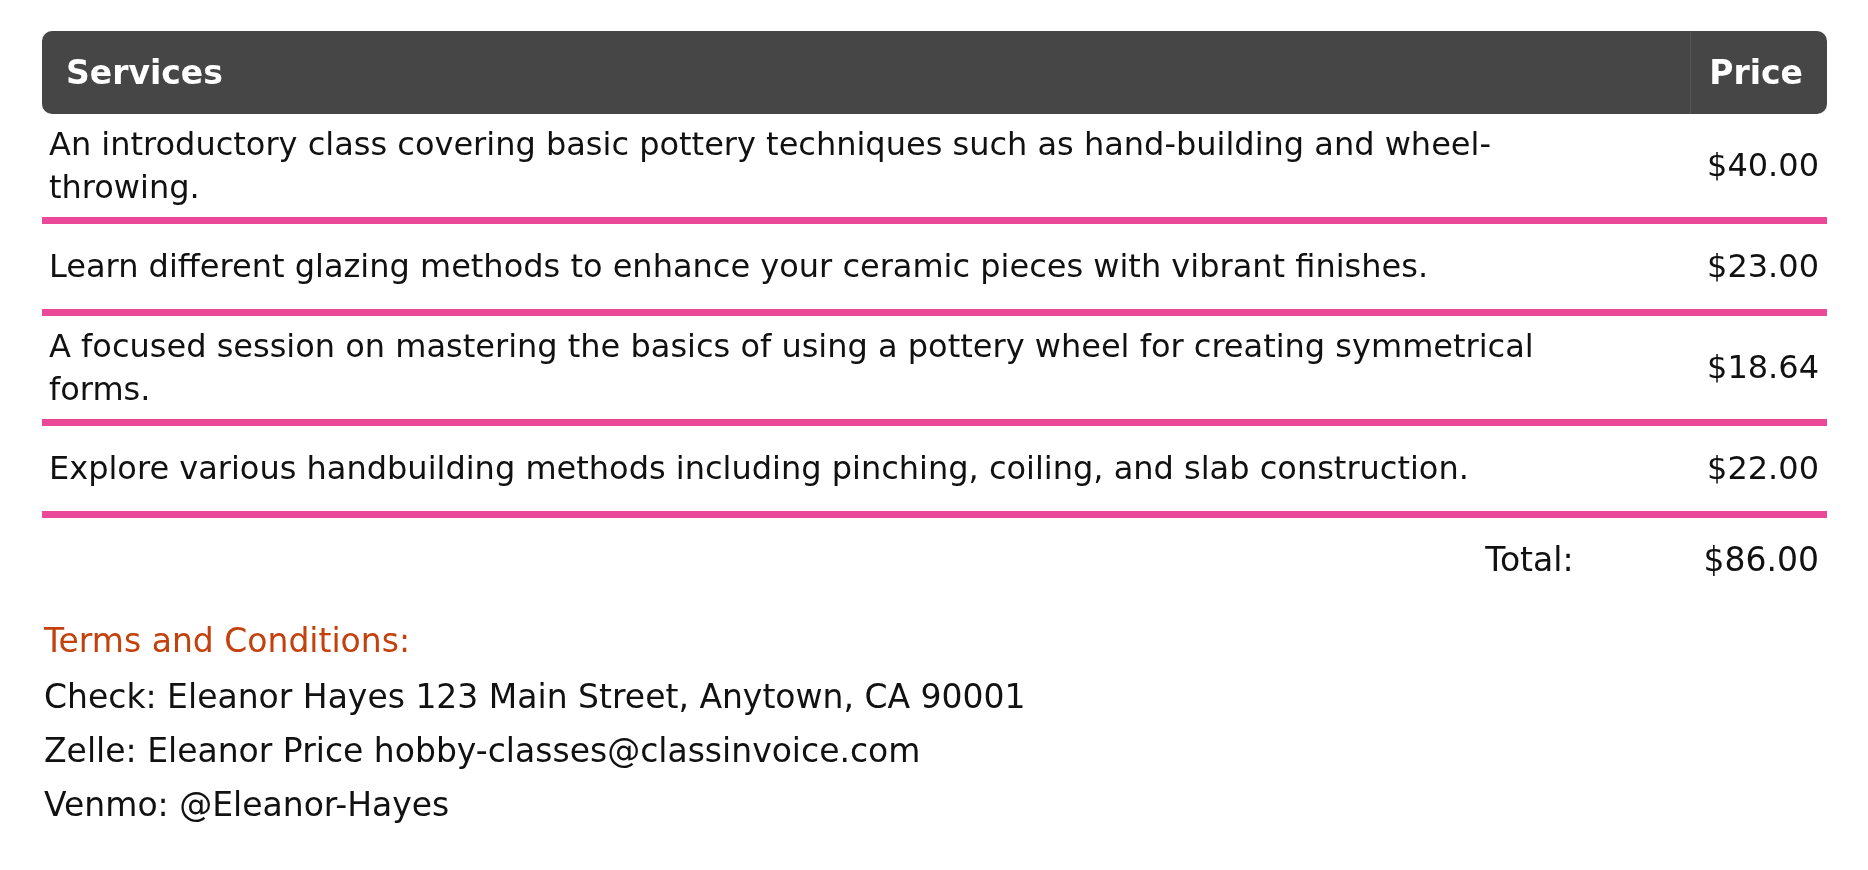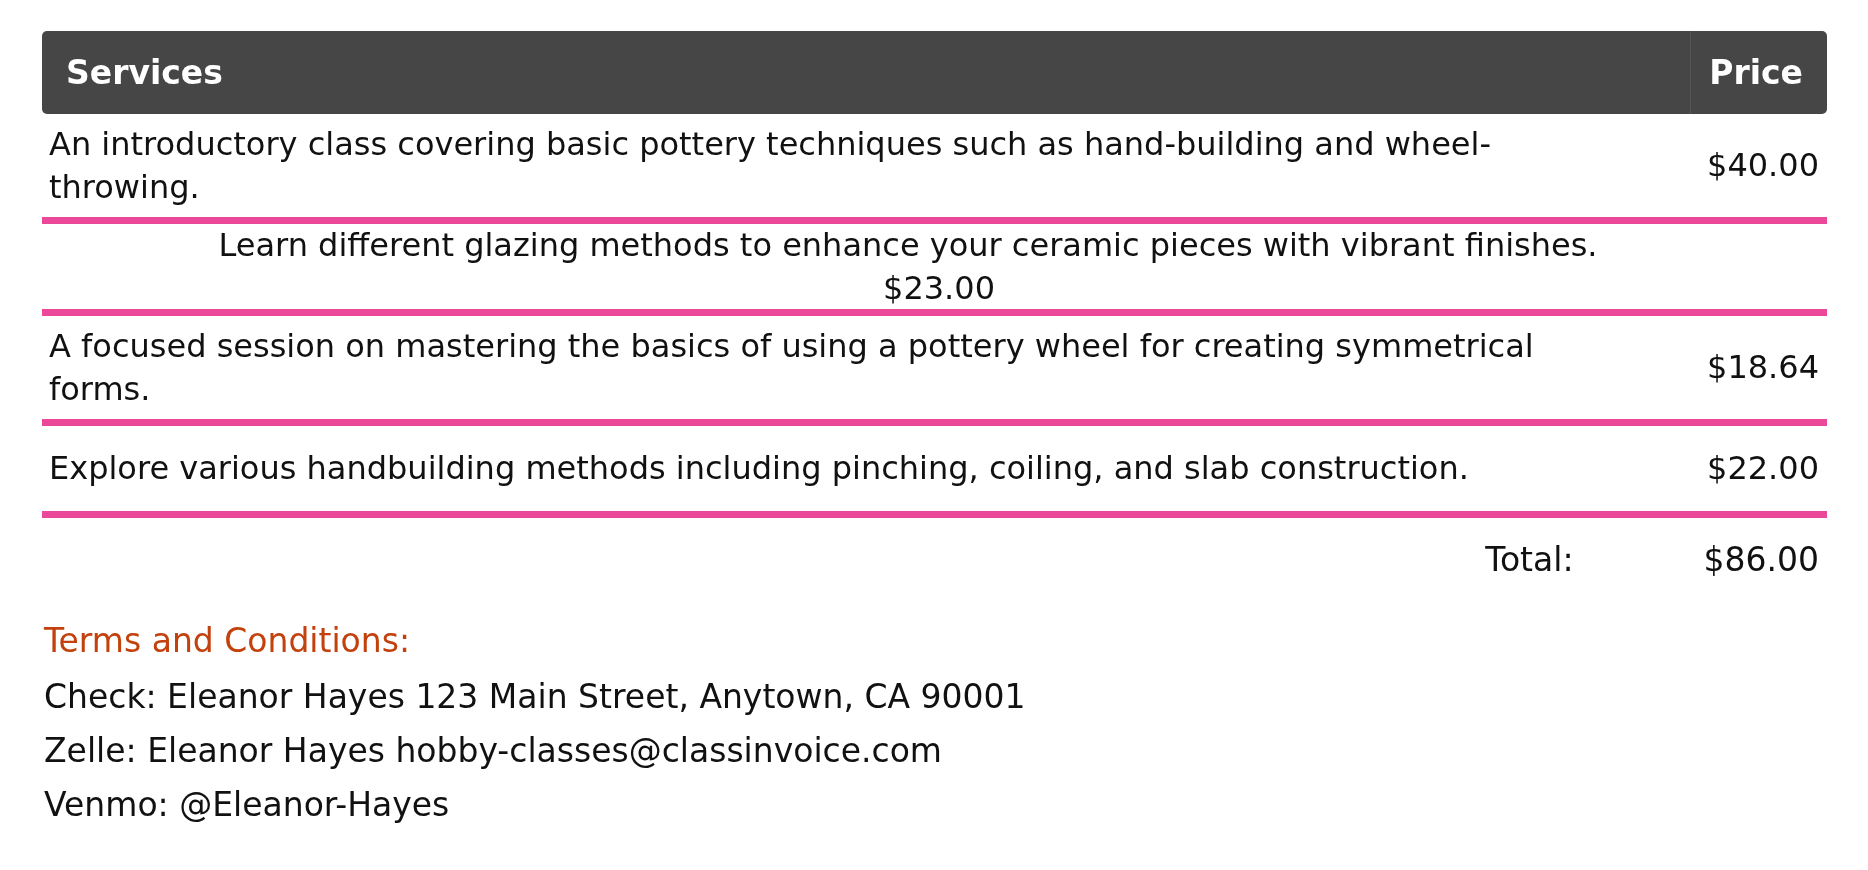--- a/index.html
+++ b/index.html
@@ -4,36 +4,36 @@
   <style>
     html, body { margin: 0; padding: 0; background: #ffffff; }
     body {
       width: 1868px; height: 870px; overflow: hidden; position: relative;
       font-family: "DejaVu Sans", sans-serif; color: #111111;
     }
     .table {
       position: absolute; left: 42px; top: 31px; width: 1785px;
     }
     .thead {
-      display: flex; height: 83px; background: #464646; border-radius: 5px;
+      display: flex; height: 83px; background: #464646; border-radius: 10px;
       color: #ffffff; font-weight: bold; font-size: 33px; align-items: center;
     }
     .th-services { flex: 1; padding-left: 24px; }
     .th-price {
       width: 136px; height: 100%; display: flex; align-items: center; justify-content: flex-end;
       padding-right: 24px; border-left: 1px solid #555555; box-sizing: border-box; width: 137px;
     }
     .row {
       display: flex; align-items: center; border-bottom: 7px solid #ec4899;
       font-size: 32px; line-height: 43px;
     }
     .row .desc { flex: 1; padding-left: 7px; padding-right: 60px; }
     .row .price { width: 137px; text-align: right; padding-right: 8px; box-sizing: border-box; }
     .r0 { height: 103px; }
-    .r1 { height: 85px; flex-direction: column; }
+    .r1 { height: 85px; }
     .r2 { height: 103px; }
     .r3 { height: 85px; }
     .total {
       display: flex; justify-content: flex-end; align-items: center; height: 82px;
       font-weight: normal; font-size: 33px;
     }
     .total .label { margin-right: 130px; }
     .total .value { padding-right: 8px; }
     .terms {
       position: absolute; left: 44px; top: 620px; font-size: 33px;
@@ -67,15 +67,15 @@
   </div>
   <div class="total">
     <span class="label">Total:</span>
     <span class="value">$86.00</span>
   </div>
 </div>
 
 <div class="terms">
   <div class="heading">Terms and Conditions:</div>
   <div class="line">Check: Eleanor Hayes 123 Main Street, Anytown, CA 90001</div>
-  <div class="line">Zelle: Eleanor Hayes hobby-classes@classinvoice.com</div>
+  <div class="line">Zelle: Eleanor Price hobby-classes@classinvoice.com</div>
   <div class="line">Venmo: @Eleanor-Hayes</div>
 </div>
 
 </body></html>

